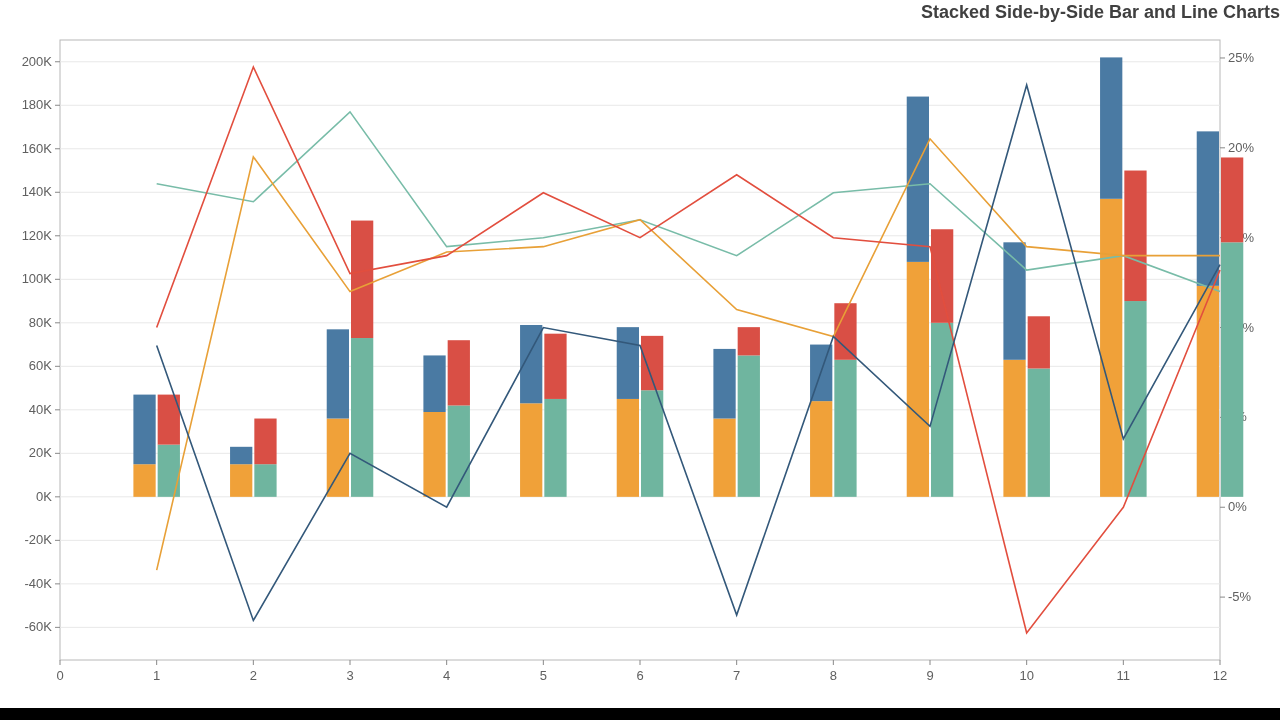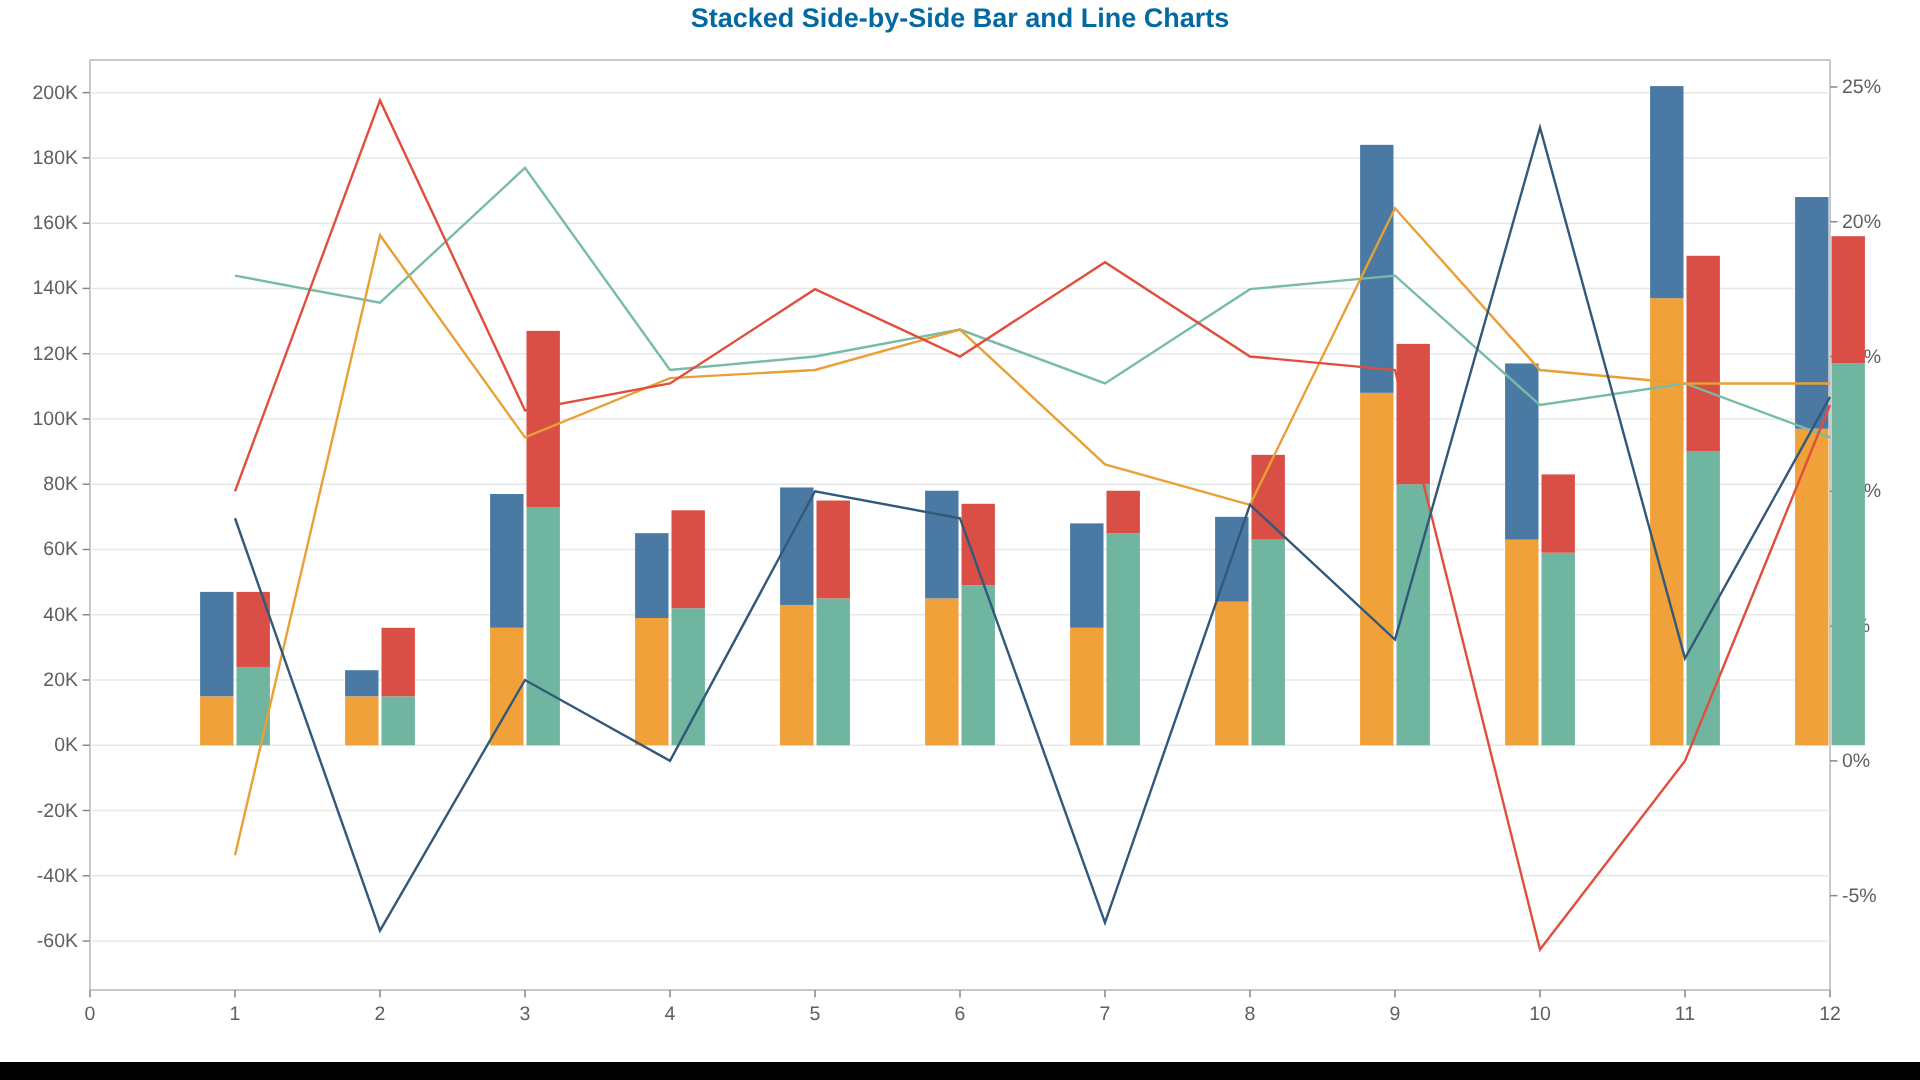--- a/index.html
+++ b/index.html
@@ -1,17 +1,17 @@
 <!DOCTYPE html>
 <html><head>
 <meta charset="utf-8">
 <style>
   html,body{margin:0;padding:0;width:1280px;height:720px;background:#fff;font-family:"Segoe UI",Arial,sans-serif;overflow:hidden}
   .bottom-band{position:absolute;left:0;bottom:0;width:1280px;height:12px;background:#000}
-  .title{position:absolute;left:0;top:2px;width:1280px;text-align:center;font-size:18px;color:#0369a1;font-weight:600}
+  .title{position:absolute;left:0;top:2px;width:1280px;text-align:right;font-size:18px;color:#404040;font-weight:600}
   .chart-wrap{position:absolute;left:10px;top:30px;width:1260px;height:660px}
   svg{display:block}
   .grid line{stroke:#e8e8e8;stroke-width:1}
   .plotborder{fill:none;stroke:#b8b8b8;stroke-width:1}
 </style>
 </head>
 <body>
 
 <div class="title">Stacked Side-by-Side Bar and Line Charts</div>
 <div class="chart-wrap">

